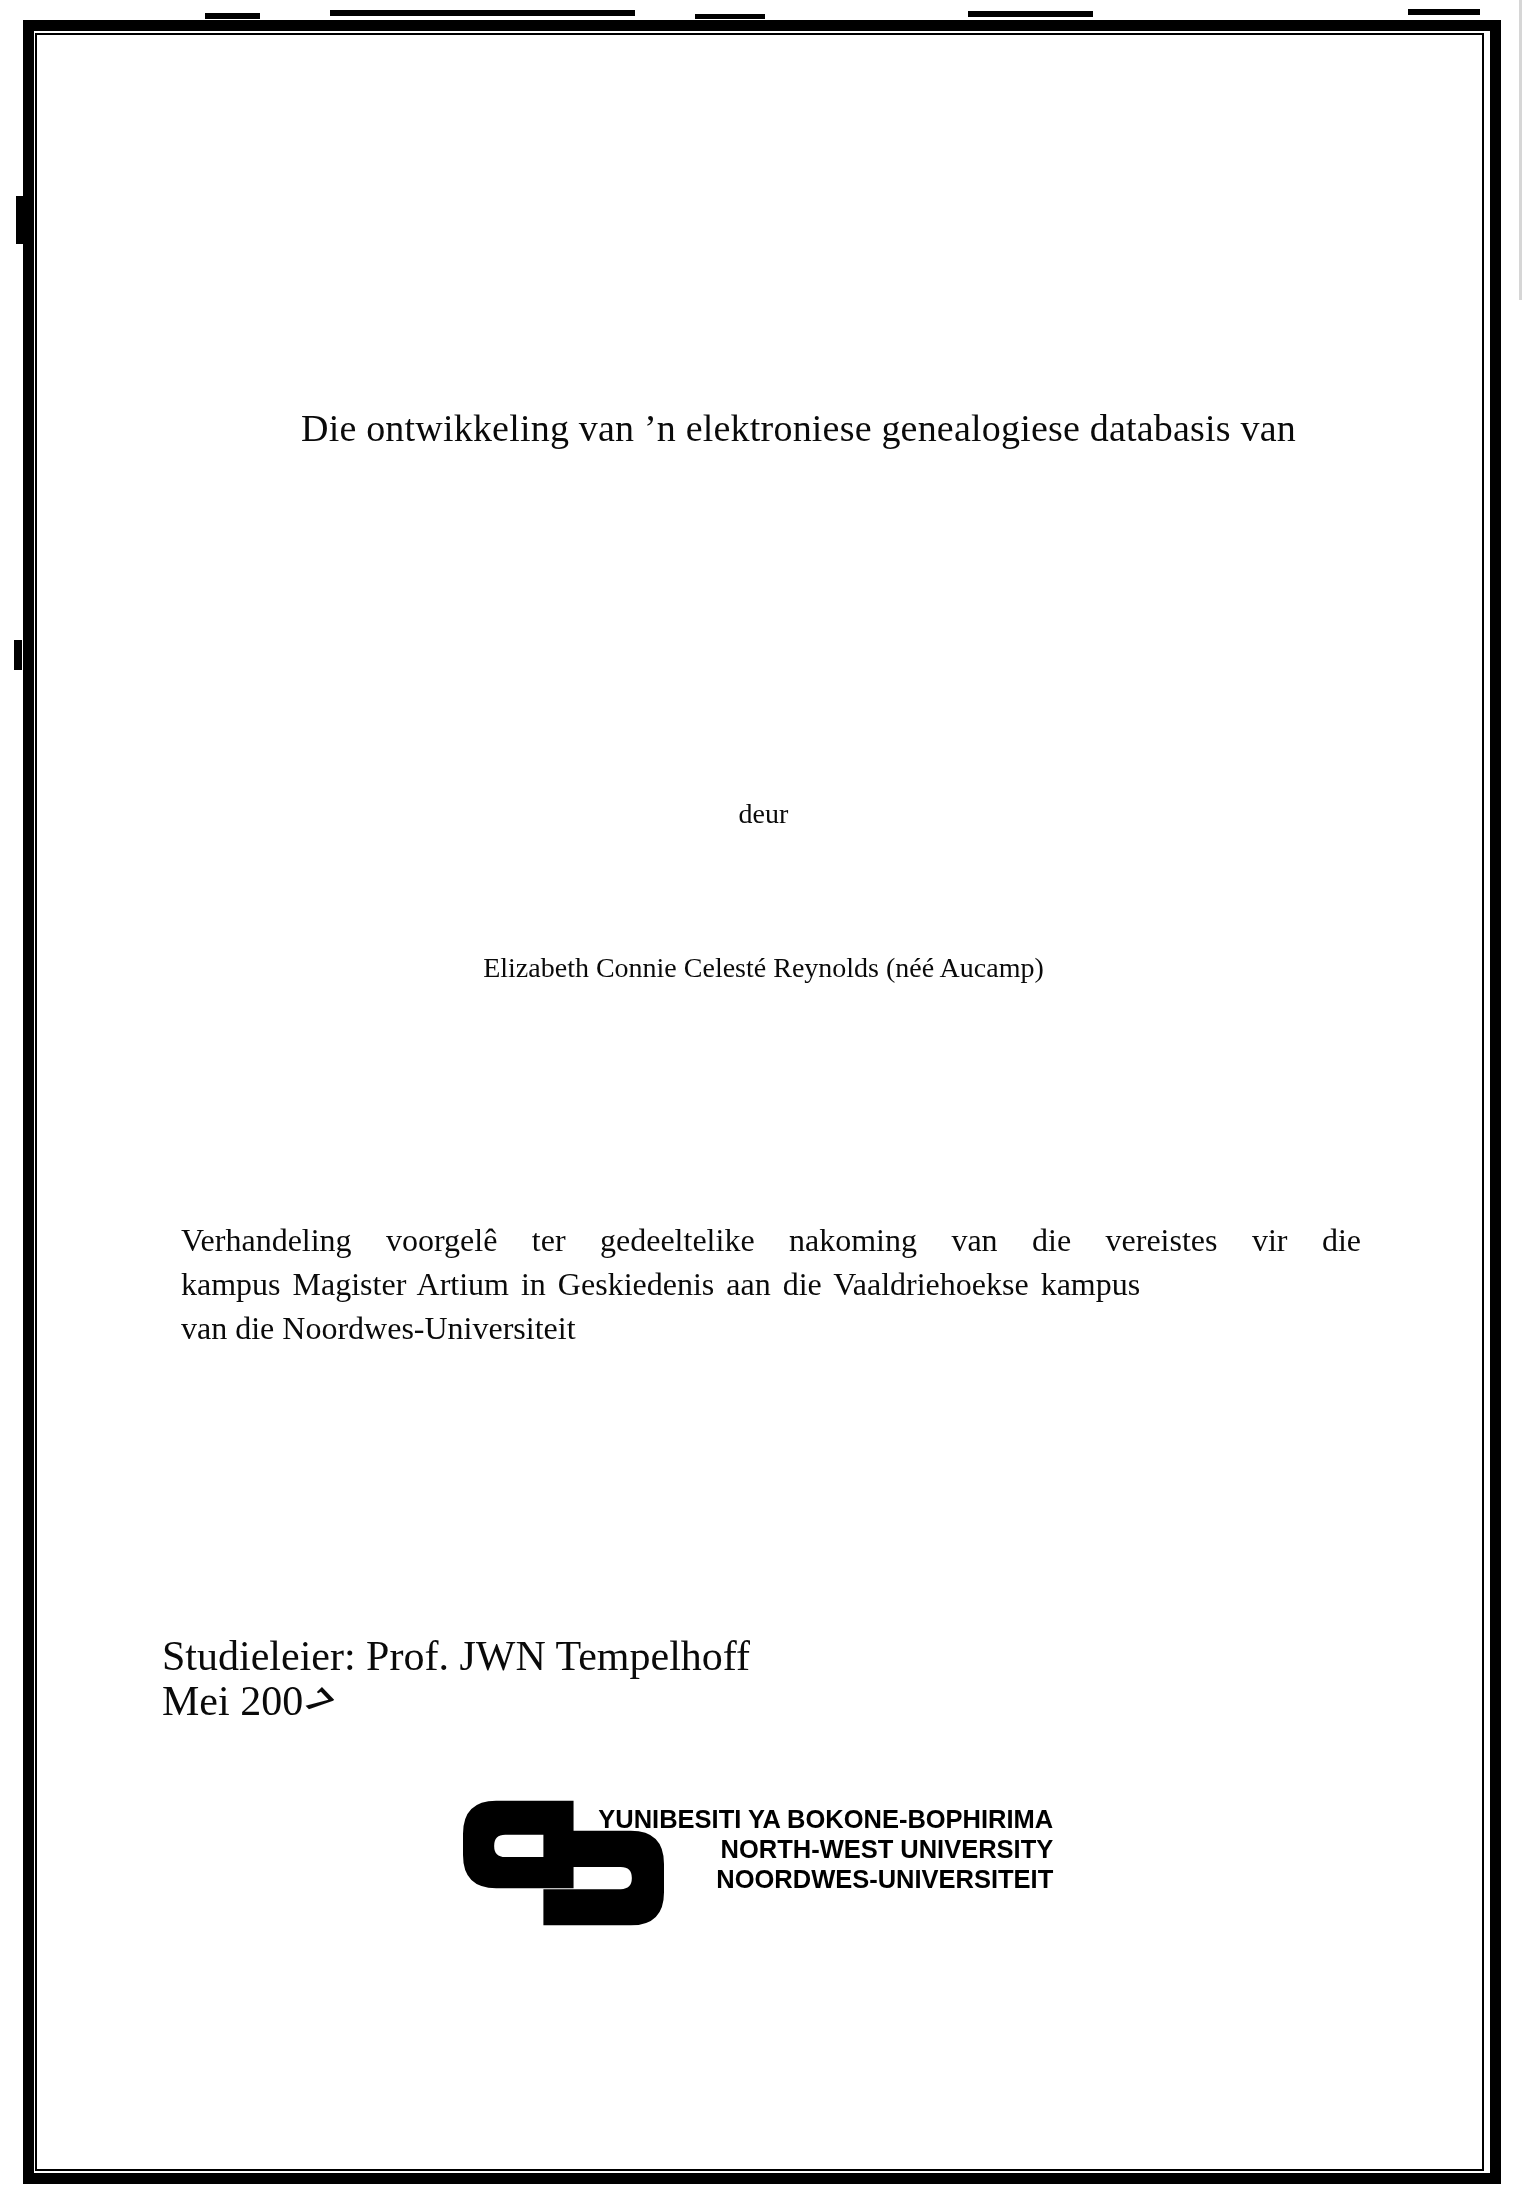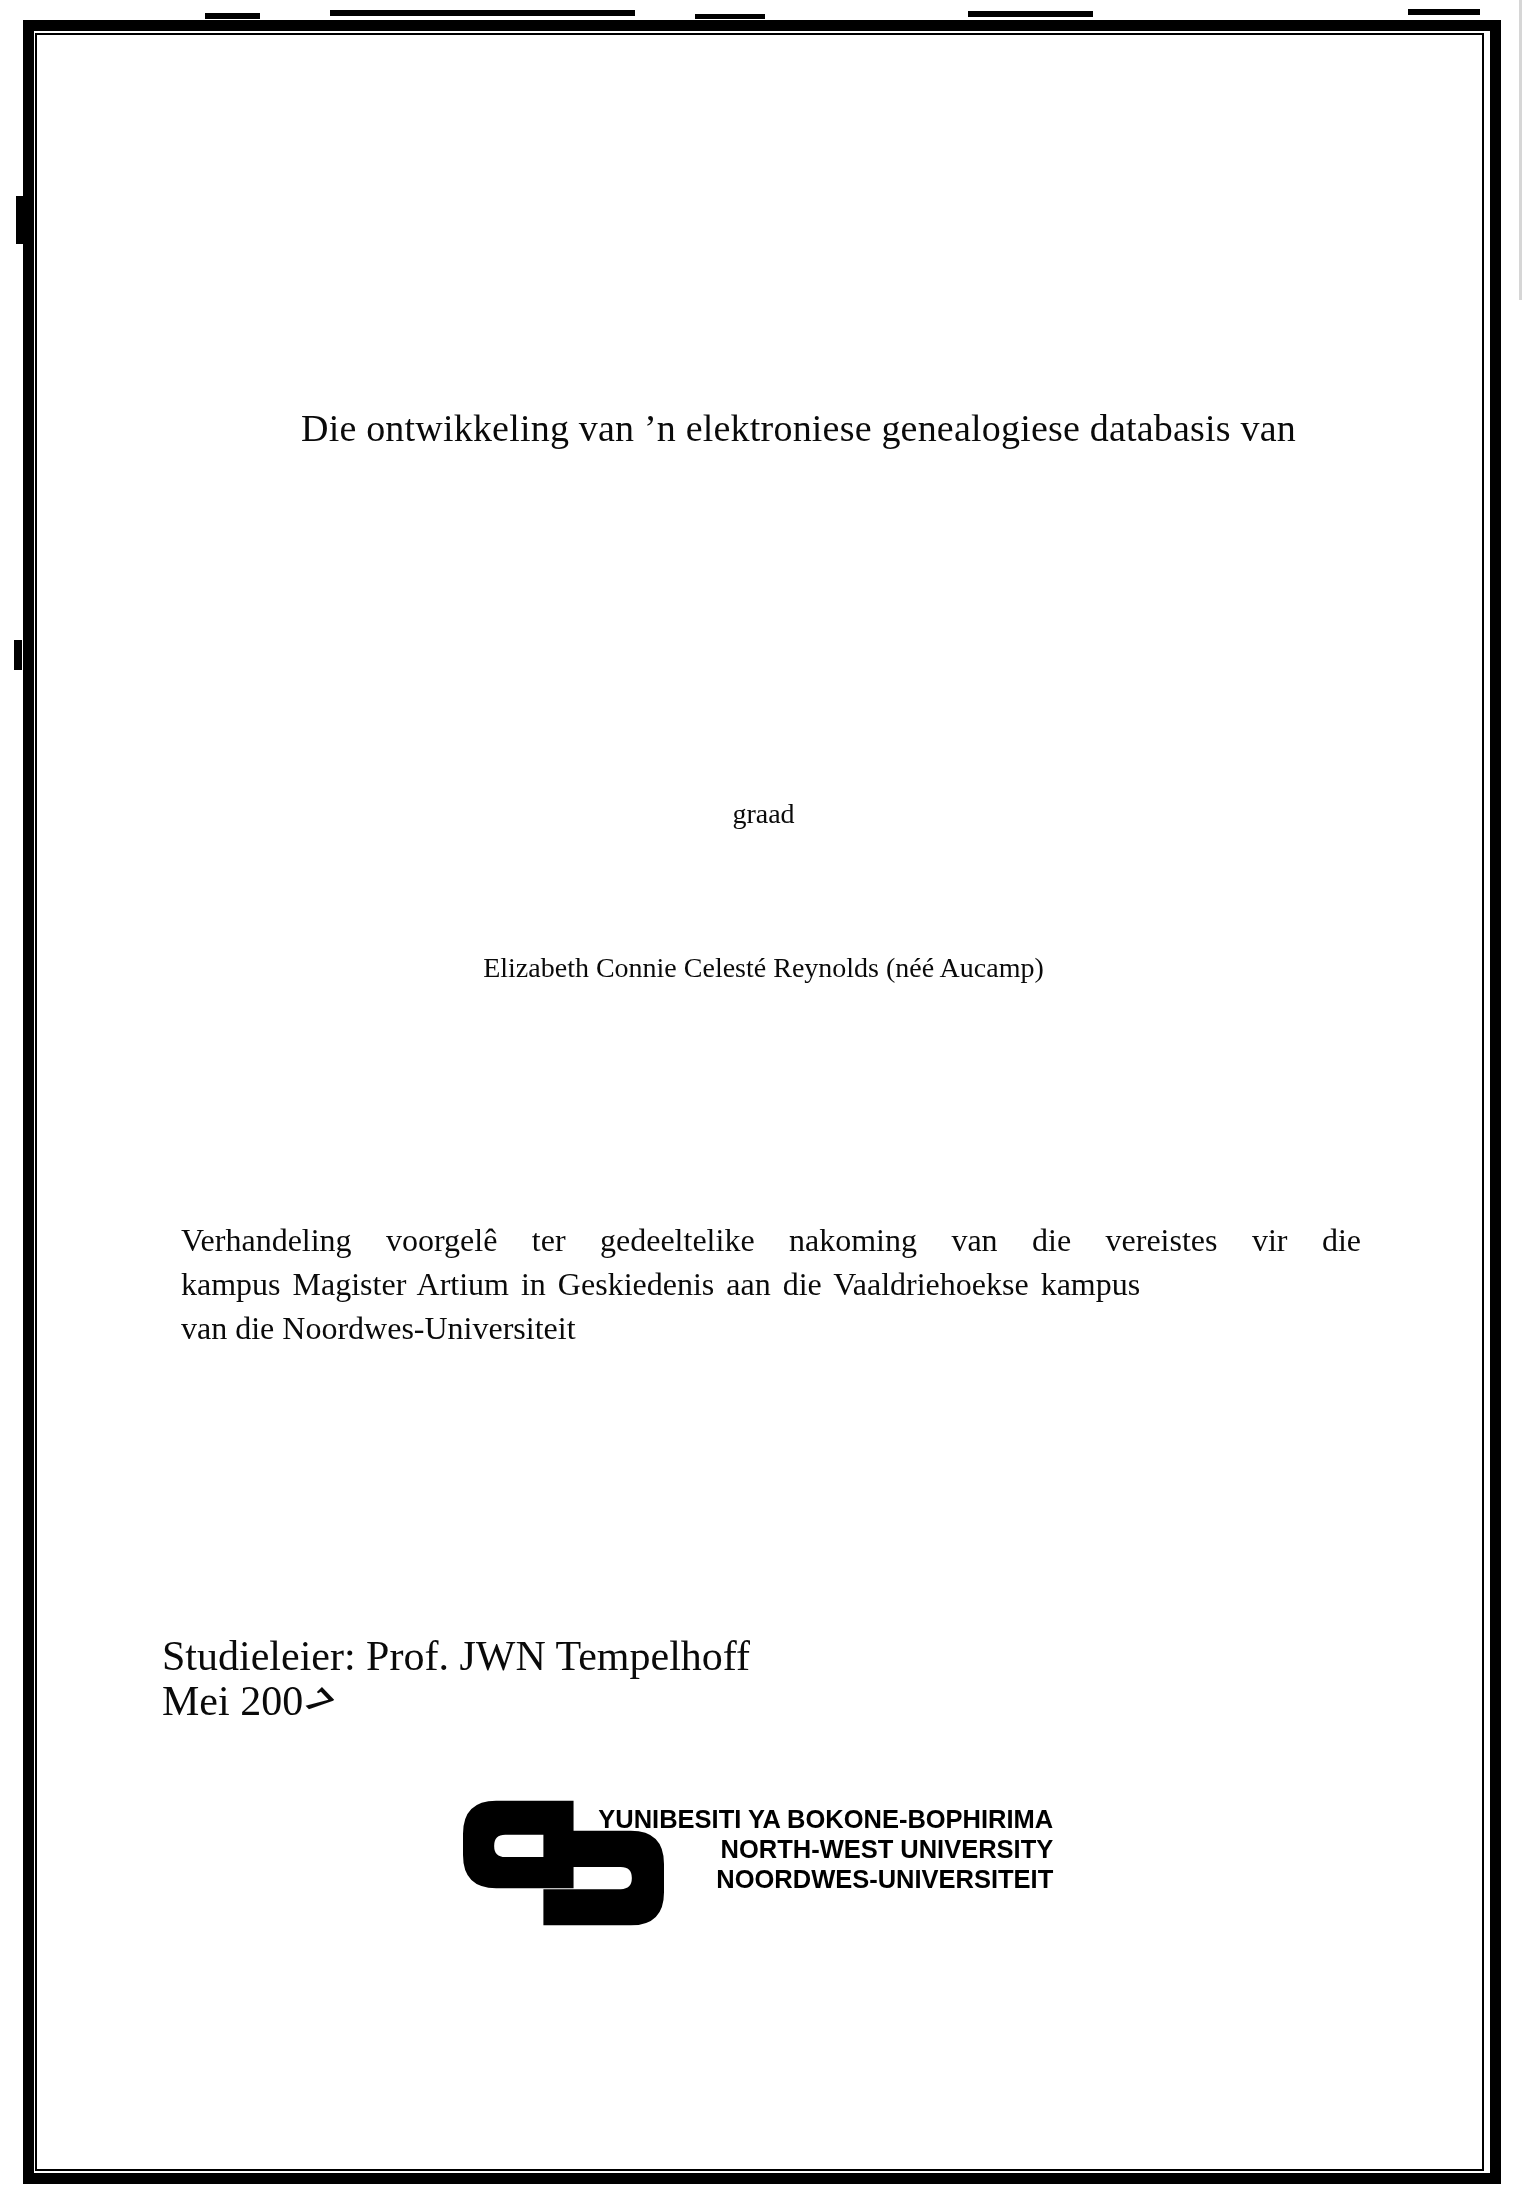--- a/index.html
+++ b/index.html
@@ -84,21 +84,21 @@
 <div class="artifact a4"></div>
 <div class="artifact a5"></div>
 <div class="artifact a6"></div>
 <div class="artifact a7"></div>
 <div class="edge-streak"></div>
 
 <div class="centered title-block">
   <div>Die ontwikkeling van ’n elektroniese genealogiese databasis van</div>
 </div>
 
-<div class="centered byline">graad</div>
+<div class="centered byline">deur</div>
 
 <div class="centered author">Elizabeth Connie Celesté Reynolds (néé Aucamp)</div>
 
 <div class="statement">
   <div class="line-justified">Verhandeling voorgelê ter gedeeltelike nakoming van die vereistes vir die</div>
   <div class="line-spread"><span>kampus </span><span class="italic">Magister Artium</span><span> in Geskiedenis aan die Vaaldriehoekse kampus</span></div>
   <div>van die Noordwes-Universiteit</div>
 </div>
 
 <div class="supervisor-block">

